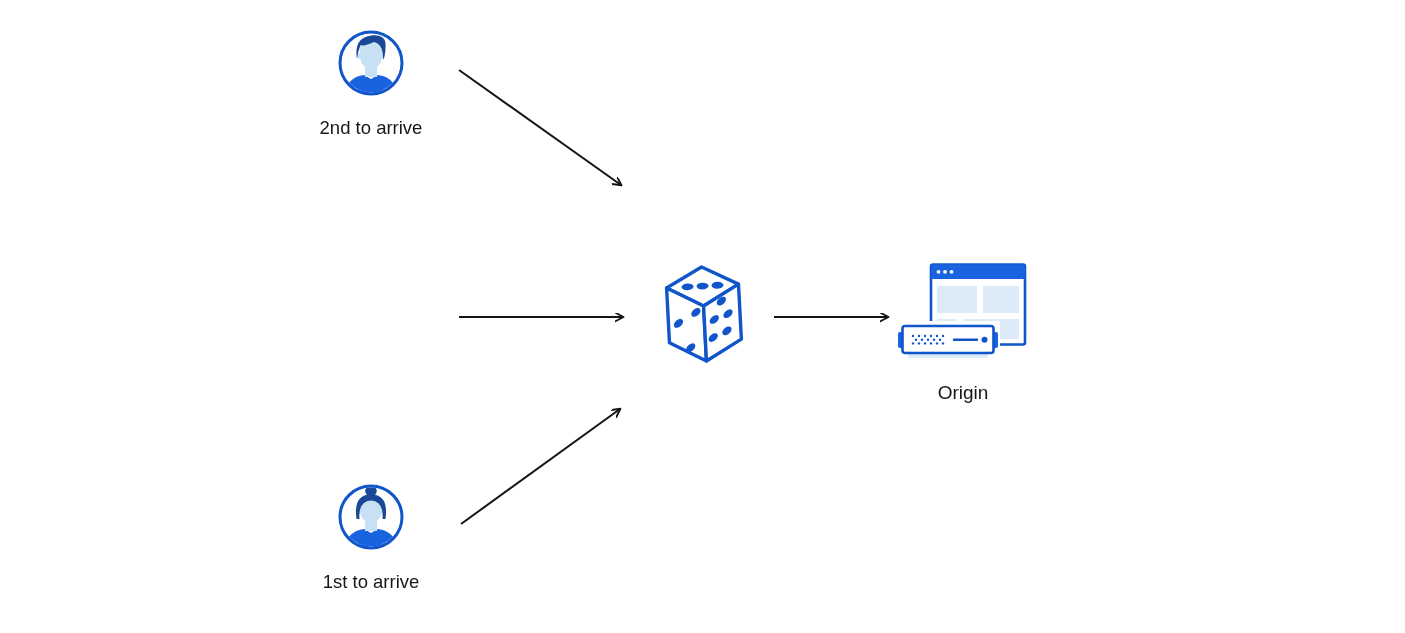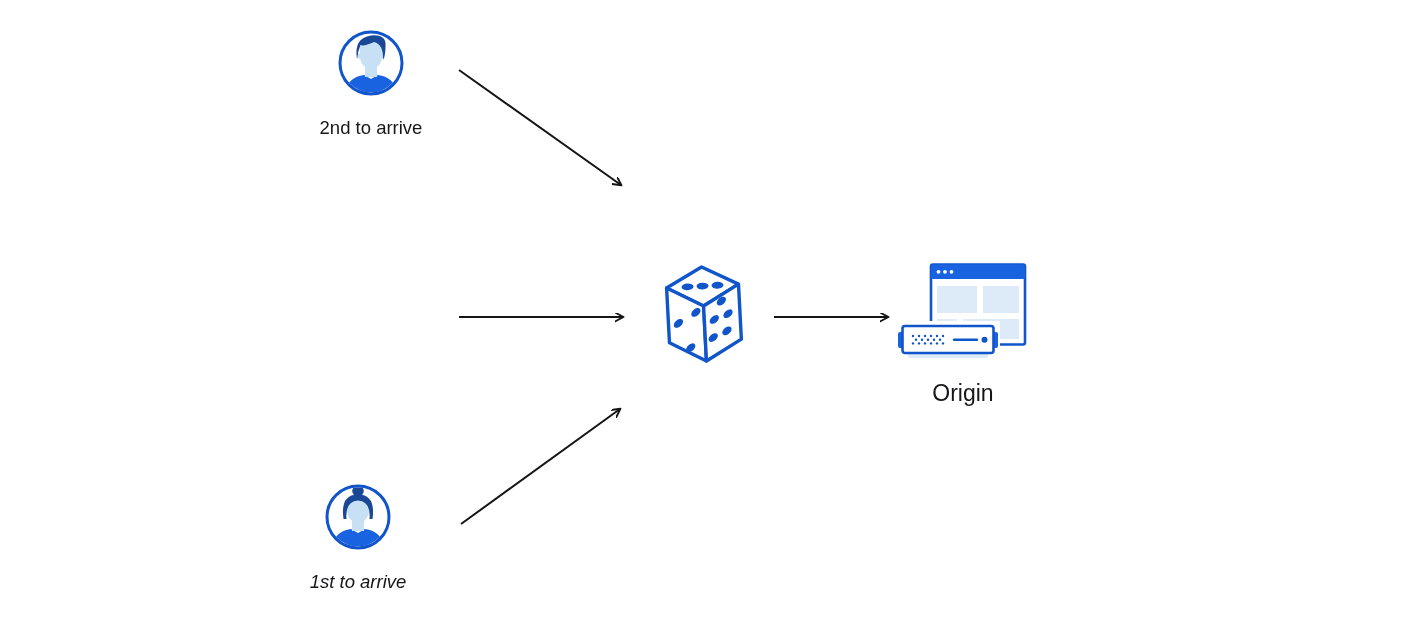--- a/index.html
+++ b/index.html
@@ -34,21 +34,21 @@
     align-items: center;
   }
   .node .label {
     margin-top: 20px;
     font-size: 18.5px;
     line-height: 24px;
     color: var(--label-color, #17171a);
     white-space: nowrap;
     text-align: center;
   }
-  .node.origin .label { margin-top: 16px; font-size: 23px; }
+  .node.origin .label { margin-top: 16px; font-size: 19px; }
 
   
   .ring        { fill: #ffffff; stroke: var(--outline-blue, #1155cb); stroke-width: 3; }
   .skin        { fill: var(--skin-blue, #c8e0f4); }
   .hair        { fill: var(--dark-blue, #1a4796); }
   .shirt       { fill: var(--solid-blue, #1a63e0); }
   .cube-face   { fill: #ffffff; stroke: var(--outline-blue, #1155cb); stroke-width: 3.4; stroke-linejoin: round; }
   .pip         { fill: var(--outline-blue, #1155cb); }
   .win-frame   { fill: #ffffff; stroke: var(--outline-blue, #1155cb); stroke-width: 2.6; }
   .win-bar     { fill: var(--solid-blue, #1a63e0); }
@@ -92,21 +92,21 @@
         <circle class="skin" cx="21.5" cy="26" r="2.8"></circle>
         <circle class="skin" cx="44.5" cy="26" r="2.8"></circle>
         <path class="skin" d="M22,17 Q23,8.5 33,8.5 Q43,8.5 44,17 L44,25 Q44,38 33,38 Q22,38 22,25 Z"></path>
         <path class="hair" d="M19,29 Q15.5,8 33,5.5 Q49,4 47.5,17 Q47.5,25 45,30 Q45.5,14 36,12 Q26,16.5 22.5,15 Q20,21 19,29 Z"></path>
       </g>
     </svg>
     <div class="label">2nd to arrive</div>
   </div>
 
 
-  <div class="node user" style="left:288px; top:484px; width:140px;font-style:italic;">
+  <div class="node user" style="left:301px; top:484px; width:140px;">
     <svg width="66" height="66" viewBox="0 0 66 66">
       <defs>
           <clipPath id="clipC">
             <circle cx="33" cy="33" r="29.5"></circle>
           </clipPath>
         </defs>
       <circle class="ring" cx="33" cy="33" r="31"></circle>
       <g clip-path="url(#clipC)">
         <path class="shirt" d="M5,66 Q9,47 26,45 L33,49 L40,45 Q57,47 61,66 Z"></path>
         <rect class="skin" x="27" y="33" width="12" height="14"></rect>

